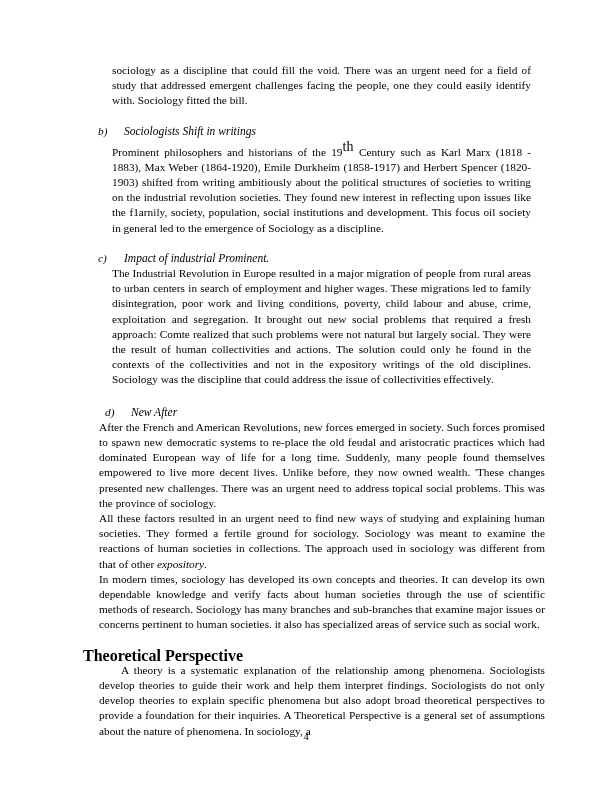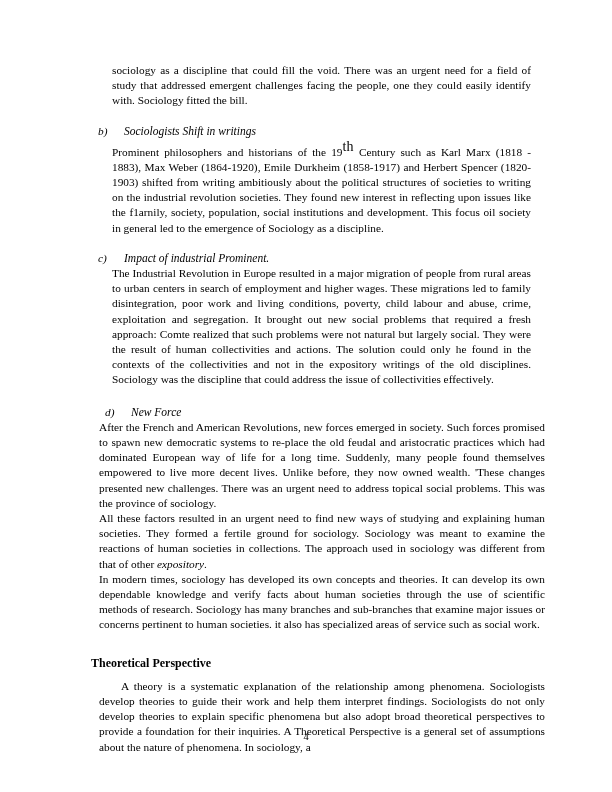--- a/index.html
+++ b/index.html
@@ -65,23 +65,23 @@
     font-size: 11.5px;
     line-height: 15.2px;
     margin-left: 41px;
   }
   .list-heading.d-heading {
     margin-left: 48px;
   }
 
   .section-heading {
     font-weight: bold;
-    font-size: 12px;
+    font-size: 16px;
     line-height: 15.2px;
-    margin: 8px;
+    margin: 0;
   }
   .first-line-indent {
     text-indent: 22px;
   }
   em.it {
     font-style: italic;
   }
   sup.ordinal {
     font-size: 14px;
     vertical-align: super;
@@ -119,21 +119,21 @@
     <div class="list-item">
       <span class="list-marker c-marker">c)</span>
       <div class="list-heading">Impact of industrial Prominent.</div>
       <p class="para-indent-left">The Industrial Revolution in Europe resulted in a major migration of people from rural areas to urban centers in search of employment and higher wages. These migrations led to family disintegration, poor work and living conditions, poverty, child labour and abuse, crime, exploitation and segregation. It  brought  out  new social problems that required a fresh approach: Comte realized that such problems were not natural but largely social. They were the result of human collectivities and actions. The solution could only he  found in the contexts of the  collectivities and not in the expository writings of the old  disciplines. Sociology was  the discipline that could address the issue of collectivities  effectively.</p>
     </div>
 
     <div class="spacer-md"></div>
 
     <div class="list-item">
       <span class="list-marker d-marker">d)</span>
-      <div class="list-heading d-heading">New Force</div>
+      <div class="list-heading d-heading">New After</div>
       <p class="para-full">After the French and American Revolutions, new forces emerged in society. Such forces promised to spawn new democratic systems to re-place the old feudal and aristocratic practices which had dominated European way of life for a long time. Suddenly, many people found themselves empowered to live more decent lives. Unlike before, they now owned wealth. 'These changes presented new challenges. There was an urgent need to address topical social problems. This was the province of sociology.</p>
     </div>
 
     <p class="para-full"><span>All these factors resulted in an urgent need to find new ways of studying and explaining human societies. They formed a fertile ground for sociology. Sociology was meant to examine the reactions of human societies in collections. The approach used in sociology was different from that of other </span><em class="it">expository</em><span>.</span></p>
 
     <p class="para-full">In  modern times, sociology has developed its own concepts and theories. It  can develop its own dependable knowledge and verify facts about human societies through the use of scientific methods of research. Sociology has many branches and sub-branches that examine major issues or concerns pertinent to human societies. it also has  specialized areas of service such as social  work.</p>
 
     <div class="spacer-sm"></div>
 
     <h2 class="section-heading">Theoretical Perspective</h2>

